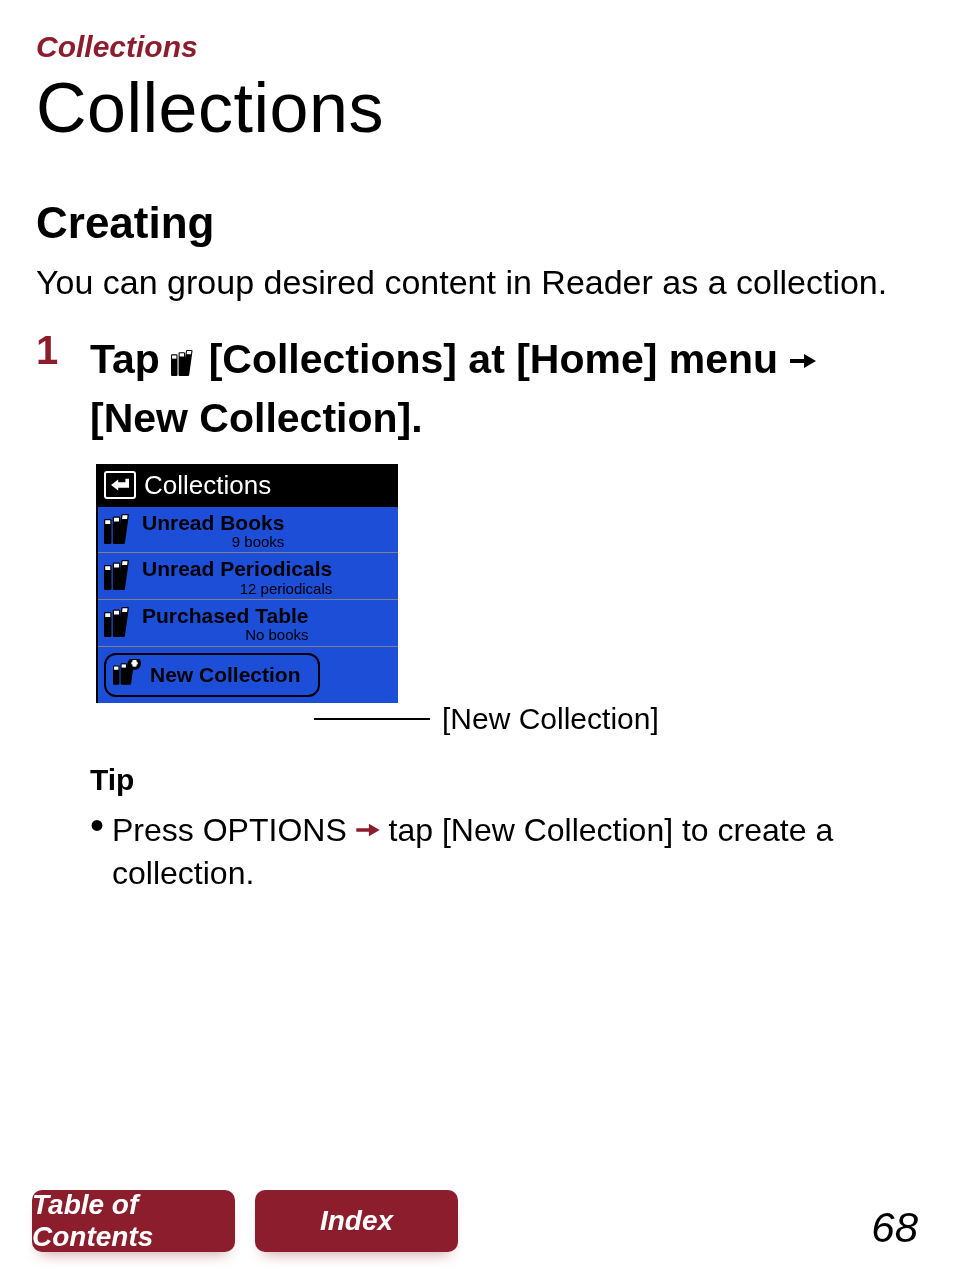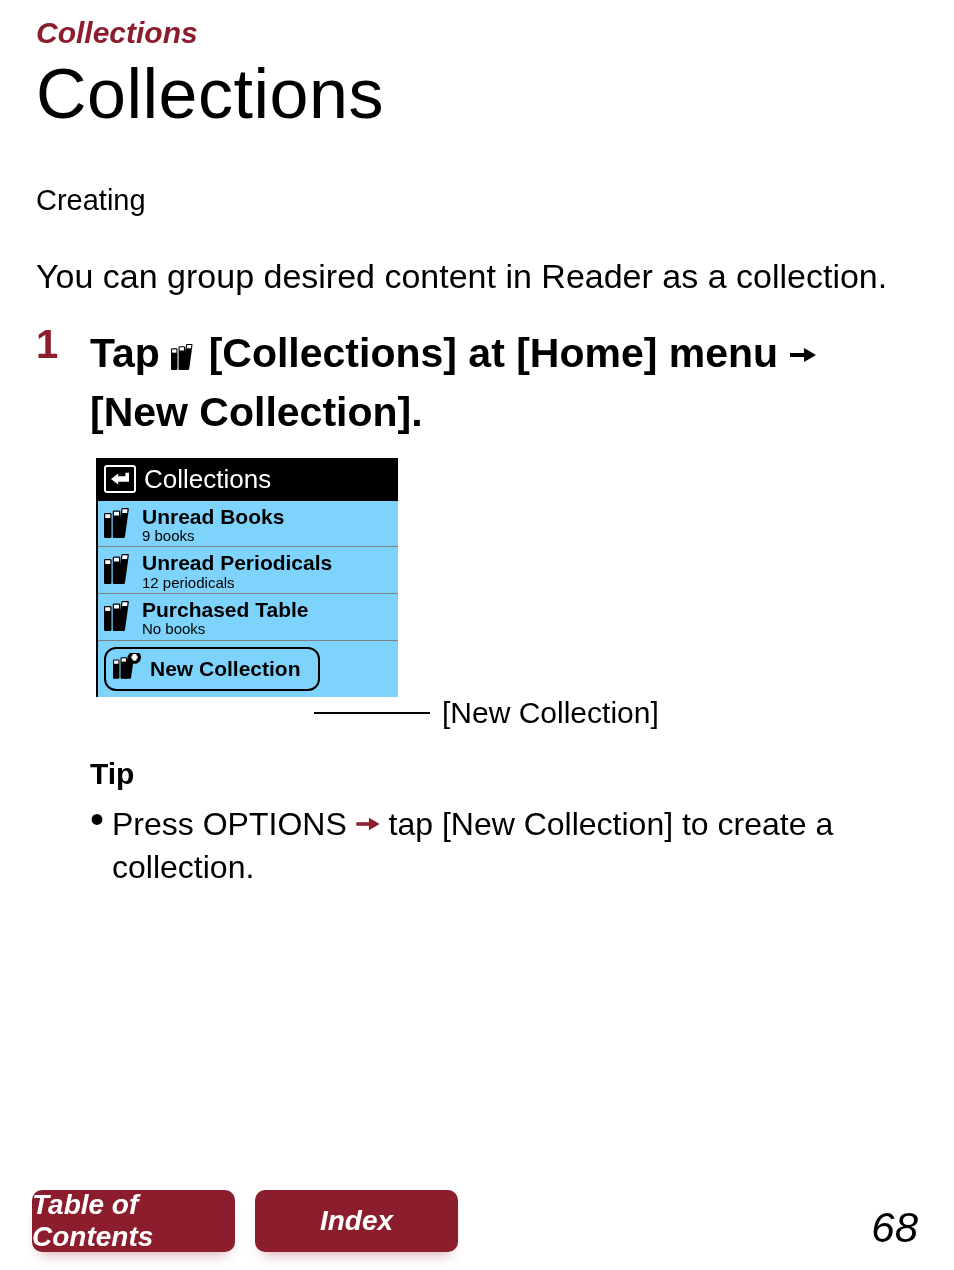--- a/index.html
+++ b/index.html
@@ -7,43 +7,43 @@
     padding: 0;
     width: 954px;
     height: 1270px;
     background: #fff;
     font-family: "Segoe UI", "Helvetica Neue", Arial, sans-serif;
     color: #000;
     position: relative;
   }
   .page {
     box-sizing: border-box;
-    padding: 16px 36px 0 36px;
+    padding: 30px 36px 0 36px;
     width: 100%;
     height: 100%;
     position: relative;
   }
   .section-label {
     color: #8c1d2c;
     font-weight: 700;
     font-style: italic;
     font-size: 30px;
     margin: 0 0 4px 0;
     font-family: "Segoe UI", "Helvetica Neue", Arial, sans-serif;
   }
   .page-title {
     font-size: 70px;
     font-weight: 400;
     margin: 0 0 50px 0;
     letter-spacing: 0.5px;
   }
   .subheading {
-    font-size: 29px;
-    font-weight: 400;
-    margin: 0 0 37px 0;
+    font-size: 44px;
+    font-weight: 700;
+    margin: 0 0 12px 0;
   }
   .intro {
     font-size: 34px;
     line-height: 1.3;
     margin: 0 0 26px 0;
     font-weight: 400;
   }
   .step-row {
     display: flex;
     align-items: flex-start;
@@ -92,21 +92,22 @@
     width: 28px;
     height: 24px;
     border: 2px solid #fff;
     border-radius: 3px;
     display: flex;
     align-items: center;
     justify-content: center;
     flex-shrink: 0;
   }
   .list {
-    background: #7dd3fc;
+    background: #1d4ed8;
+    text-align: right;
   }
   .row {
     display: flex;
     align-items: center;
     gap: 8px;
     padding: 4px 6px 2px 6px;
     border-bottom: 1px solid #808080;
   }
   .row-text {
     display: flex;

